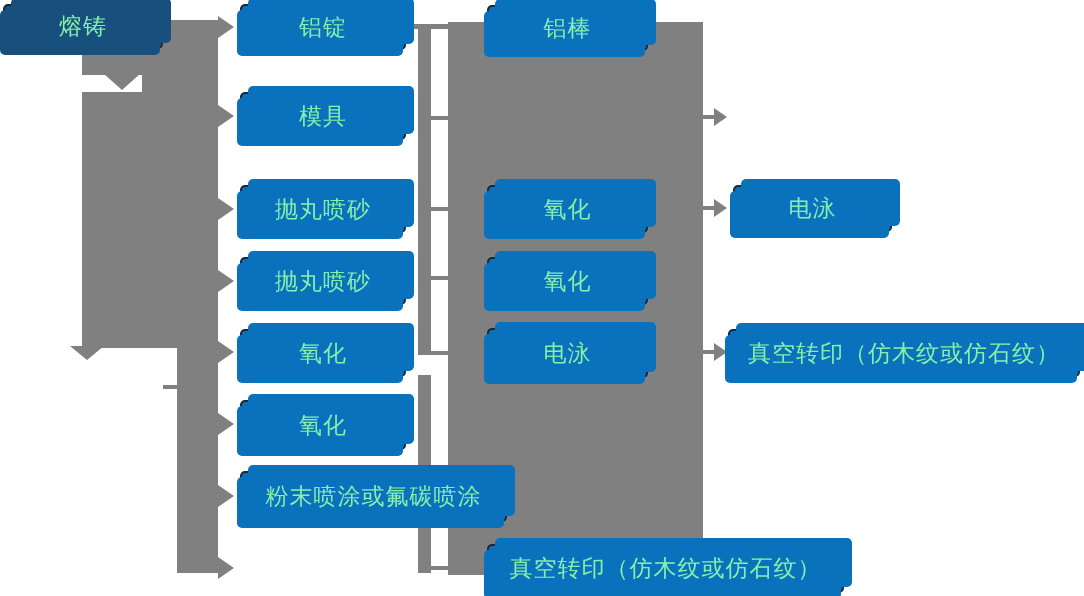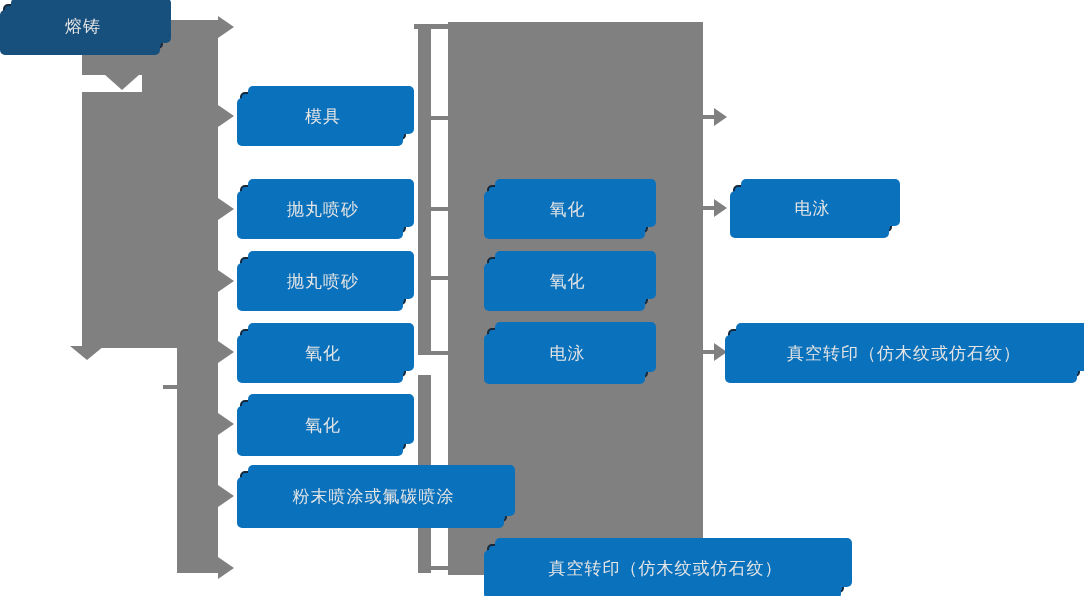--- a/index.html
+++ b/index.html
@@ -20,21 +20,21 @@
   .tri.right.sm{border-top:9px solid transparent;border-bottom:9px solid transparent;border-left:13px solid #808080;}
   
   .box{
     position:absolute;z-index:1;
     --fill:#0a71bc;
     background:var(--fill);
     border:2px solid #16283a;
     border-radius:5px;
     box-sizing:border-box;
     display:flex;align-items:center;justify-content:center;
-    color:#e5e5e5;font-size:17px;letter-spacing:1px;text-align:center;
+    color:#86efac;font-size:23px;letter-spacing:1px;text-align:center;
   }
   .box::before{
     content:"";position:absolute;inset:-2px;z-index:-1;
     transform:translate(8px,-6px);
     background:var(--fill);border-radius:5px;
   }
   .box::after{
     content:"";position:absolute;inset:-2px;z-index:-1;
     transform:translate(-3px,6px);
     background:var(--fill);border-radius:5px;
@@ -79,39 +79,45 @@
   <div class="tri right sm" style="left:714px;top:108px"></div>
   <div class="gray" style="left:703px;top:206px;width:13px;height:4px"></div>
   <div class="tri right sm" style="left:714px;top:199px"></div>
   <div class="gray" style="left:703px;top:350px;width:13px;height:4px"></div>
   <div class="tri right sm" style="left:714px;top:343px"></div>
 
   <div class="box dark" style="left:3px;top:4px;width:160px;height:45px">
       <span>熔铸</span>
     </div>
 
+  <div class="box" style="left:240px;top:4px;width:166px;height:46px">
+      <span>铝锭</span>
+    </div>
   <div class="box" style="left:240px;top:92px;width:166px;height:48px">
       <span>模具</span>
     </div>
   <div class="box" style="left:240px;top:185px;width:166px;height:48px">
       <span>抛丸喷砂</span>
     </div>
   <div class="box" style="left:240px;top:257px;width:166px;height:48px">
       <span>抛丸喷砂</span>
     </div>
   <div class="box" style="left:240px;top:329px;width:166px;height:48px">
       <span>氧化</span>
     </div>
   <div class="box" style="left:240px;top:400px;width:166px;height:50px">
       <span>氧化</span>
     </div>
   <div class="box" style="left:240px;top:471px;width:267px;height:51px">
       <span>粉末喷涂或氟碳喷涂</span>
     </div>
 
+  <div class="box" style="left:487px;top:5px;width:161px;height:46px">
+      <span>铝棒</span>
+    </div>
   <div class="box" style="left:487px;top:185px;width:161px;height:48px">
       <span>氧化</span>
     </div>
   <div class="box" style="left:487px;top:257px;width:161px;height:48px">
       <span>氧化</span>
     </div>
   <div class="box" style="left:487px;top:328px;width:161px;height:50px">
       <span>电泳</span>
     </div>
   <div class="box" style="left:487px;top:544px;width:357px;height:49px">

